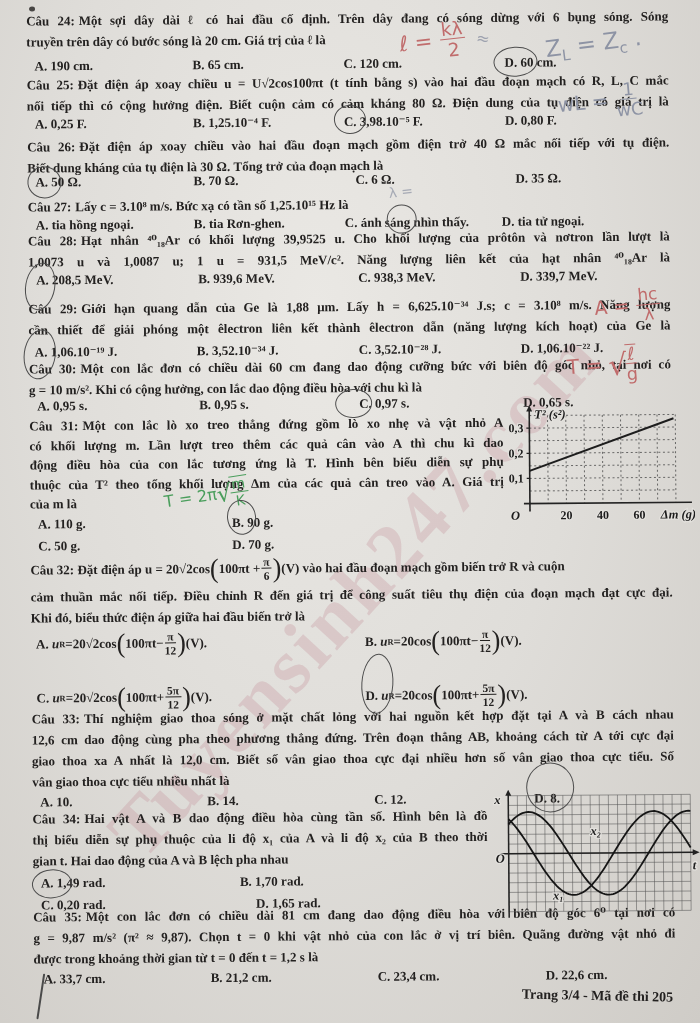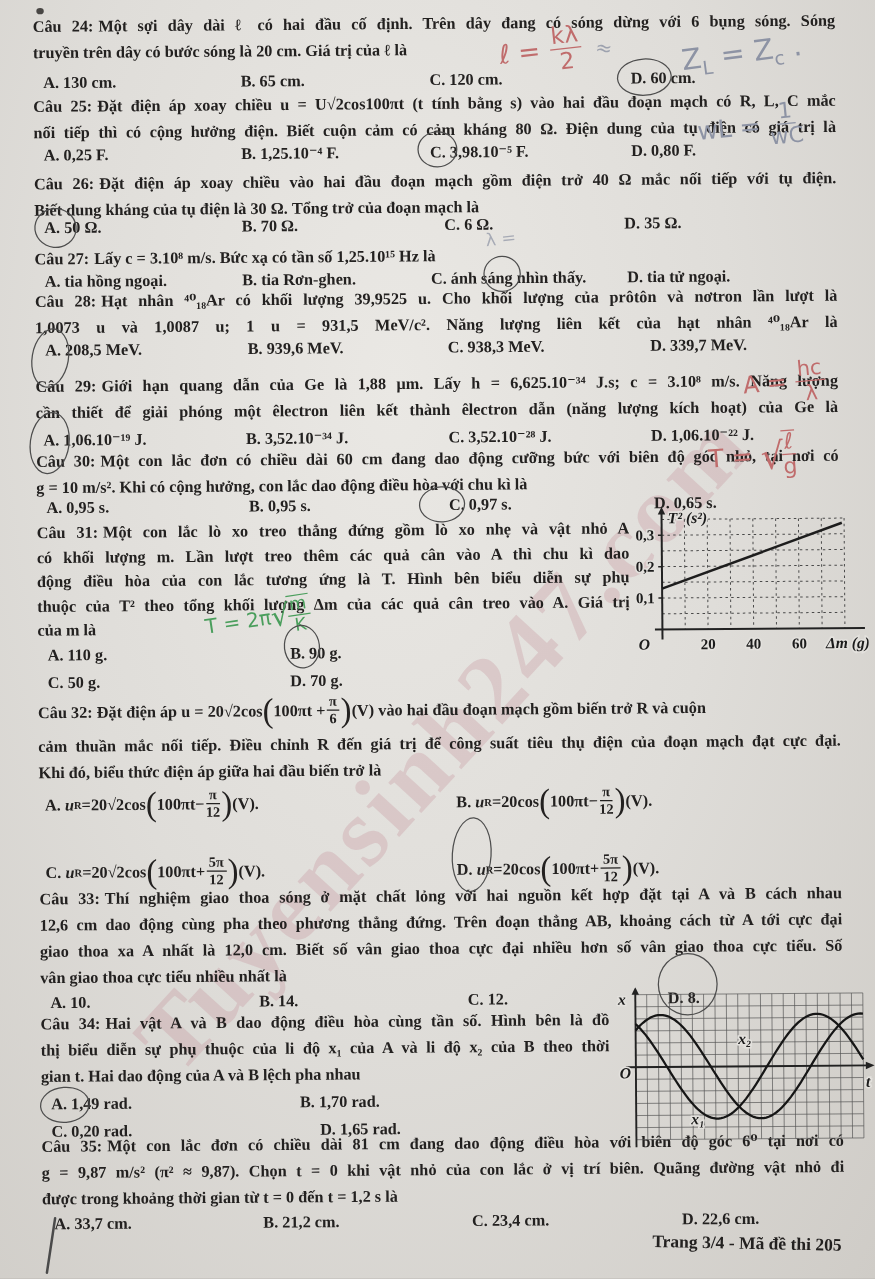--- a/index.html
+++ b/index.html
@@ -44,21 +44,21 @@
 <div class="page">
 <div class="tilt">
 
   <div class="watermark">Tuyensinh247.com</div>
   <div class="speck"></div>
 
   <div class="q" style="top:8px">
     <p class="ln just"><b>Câu 24:</b><span>Một sợi dây dài ℓ có hai đầu cố định. Trên dây đang có sóng dừng với 6 bụng sóng. Sóng</span></p>
     <p class="ln"><span>truyền trên dây có bước sóng là 20 cm. Giá trị của ℓ là</span></p>
     <div class="optrow" style="margin-top:6px">
-      <span class="opt" style="left:8px">A. 130 cm.</span>
+      <span class="opt" style="left:8px">A. 190 cm.</span>
       <span class="opt" style="left:166px">B. 65 cm.</span>
       <span class="opt" style="left:317px">C. 120 cm.</span>
       <span class="opt" style="left:478px">D. 60 cm.</span>
     </div>
   </div>
 
   <div class="q" style="top:72px">
     <p class="ln just"><b>Câu 25:</b><span>Đặt điện áp xoay chiều u = U√2cos100πt (t tính bằng s) vào hai đầu đoạn mạch có R, L, C mắc</span></p>
     <p class="ln just"><span>nối tiếp thì có cộng hưởng điện. Biết cuộn cảm có cảm kháng 80 Ω. Điện dung của tụ điện có giá trị là</span></p>
     <div class="optrow" style="margin-top:0px">
@@ -69,21 +69,21 @@
     </div>
   </div>
 
   <div class="q" style="top:134px">
     <p class="ln just"><b>Câu 26:</b><span>Đặt điện áp xoay chiều vào hai đầu đoạn mạch gồm điện trở 40 Ω mắc nối tiếp với tụ điện.</span></p>
     <p class="ln"><span>Biết dung kháng của tụ điện là 30 Ω. Tổng trở của đoạn mạch là</span></p>
     <div class="optrow" style="margin-top:-4px">
       <span class="opt" style="left:8px">A. 50 Ω.</span>
       <span class="opt" style="left:166px">B. 70 Ω.</span>
       <span class="opt" style="left:328px">C. 6 Ω.</span>
-      <span class="opt" style="left:472px">D. 35 Ω.</span>
+      <span class="opt" style="left:488px">D. 35 Ω.</span>
     </div>
   </div>
 
   <div class="q" style="top:194px">
     <p class="ln"><b>Câu 27:</b><span>Lấy c = 3.10⁸ m/s. Bức xạ có tần số 1,25.10¹⁵ Hz là</span></p>
     <div class="optrow" style="margin-top:0px">
       <span class="opt" style="left:8px">A. tia hồng ngoại.</span>
       <span class="opt" style="left:166px">B. tia Rơn-ghen.</span>
       <span class="opt" style="left:317px">C. ánh sáng nhìn thấy.</span>
       <span class="opt" style="left:474px">D. tia tử ngoại.</span>

